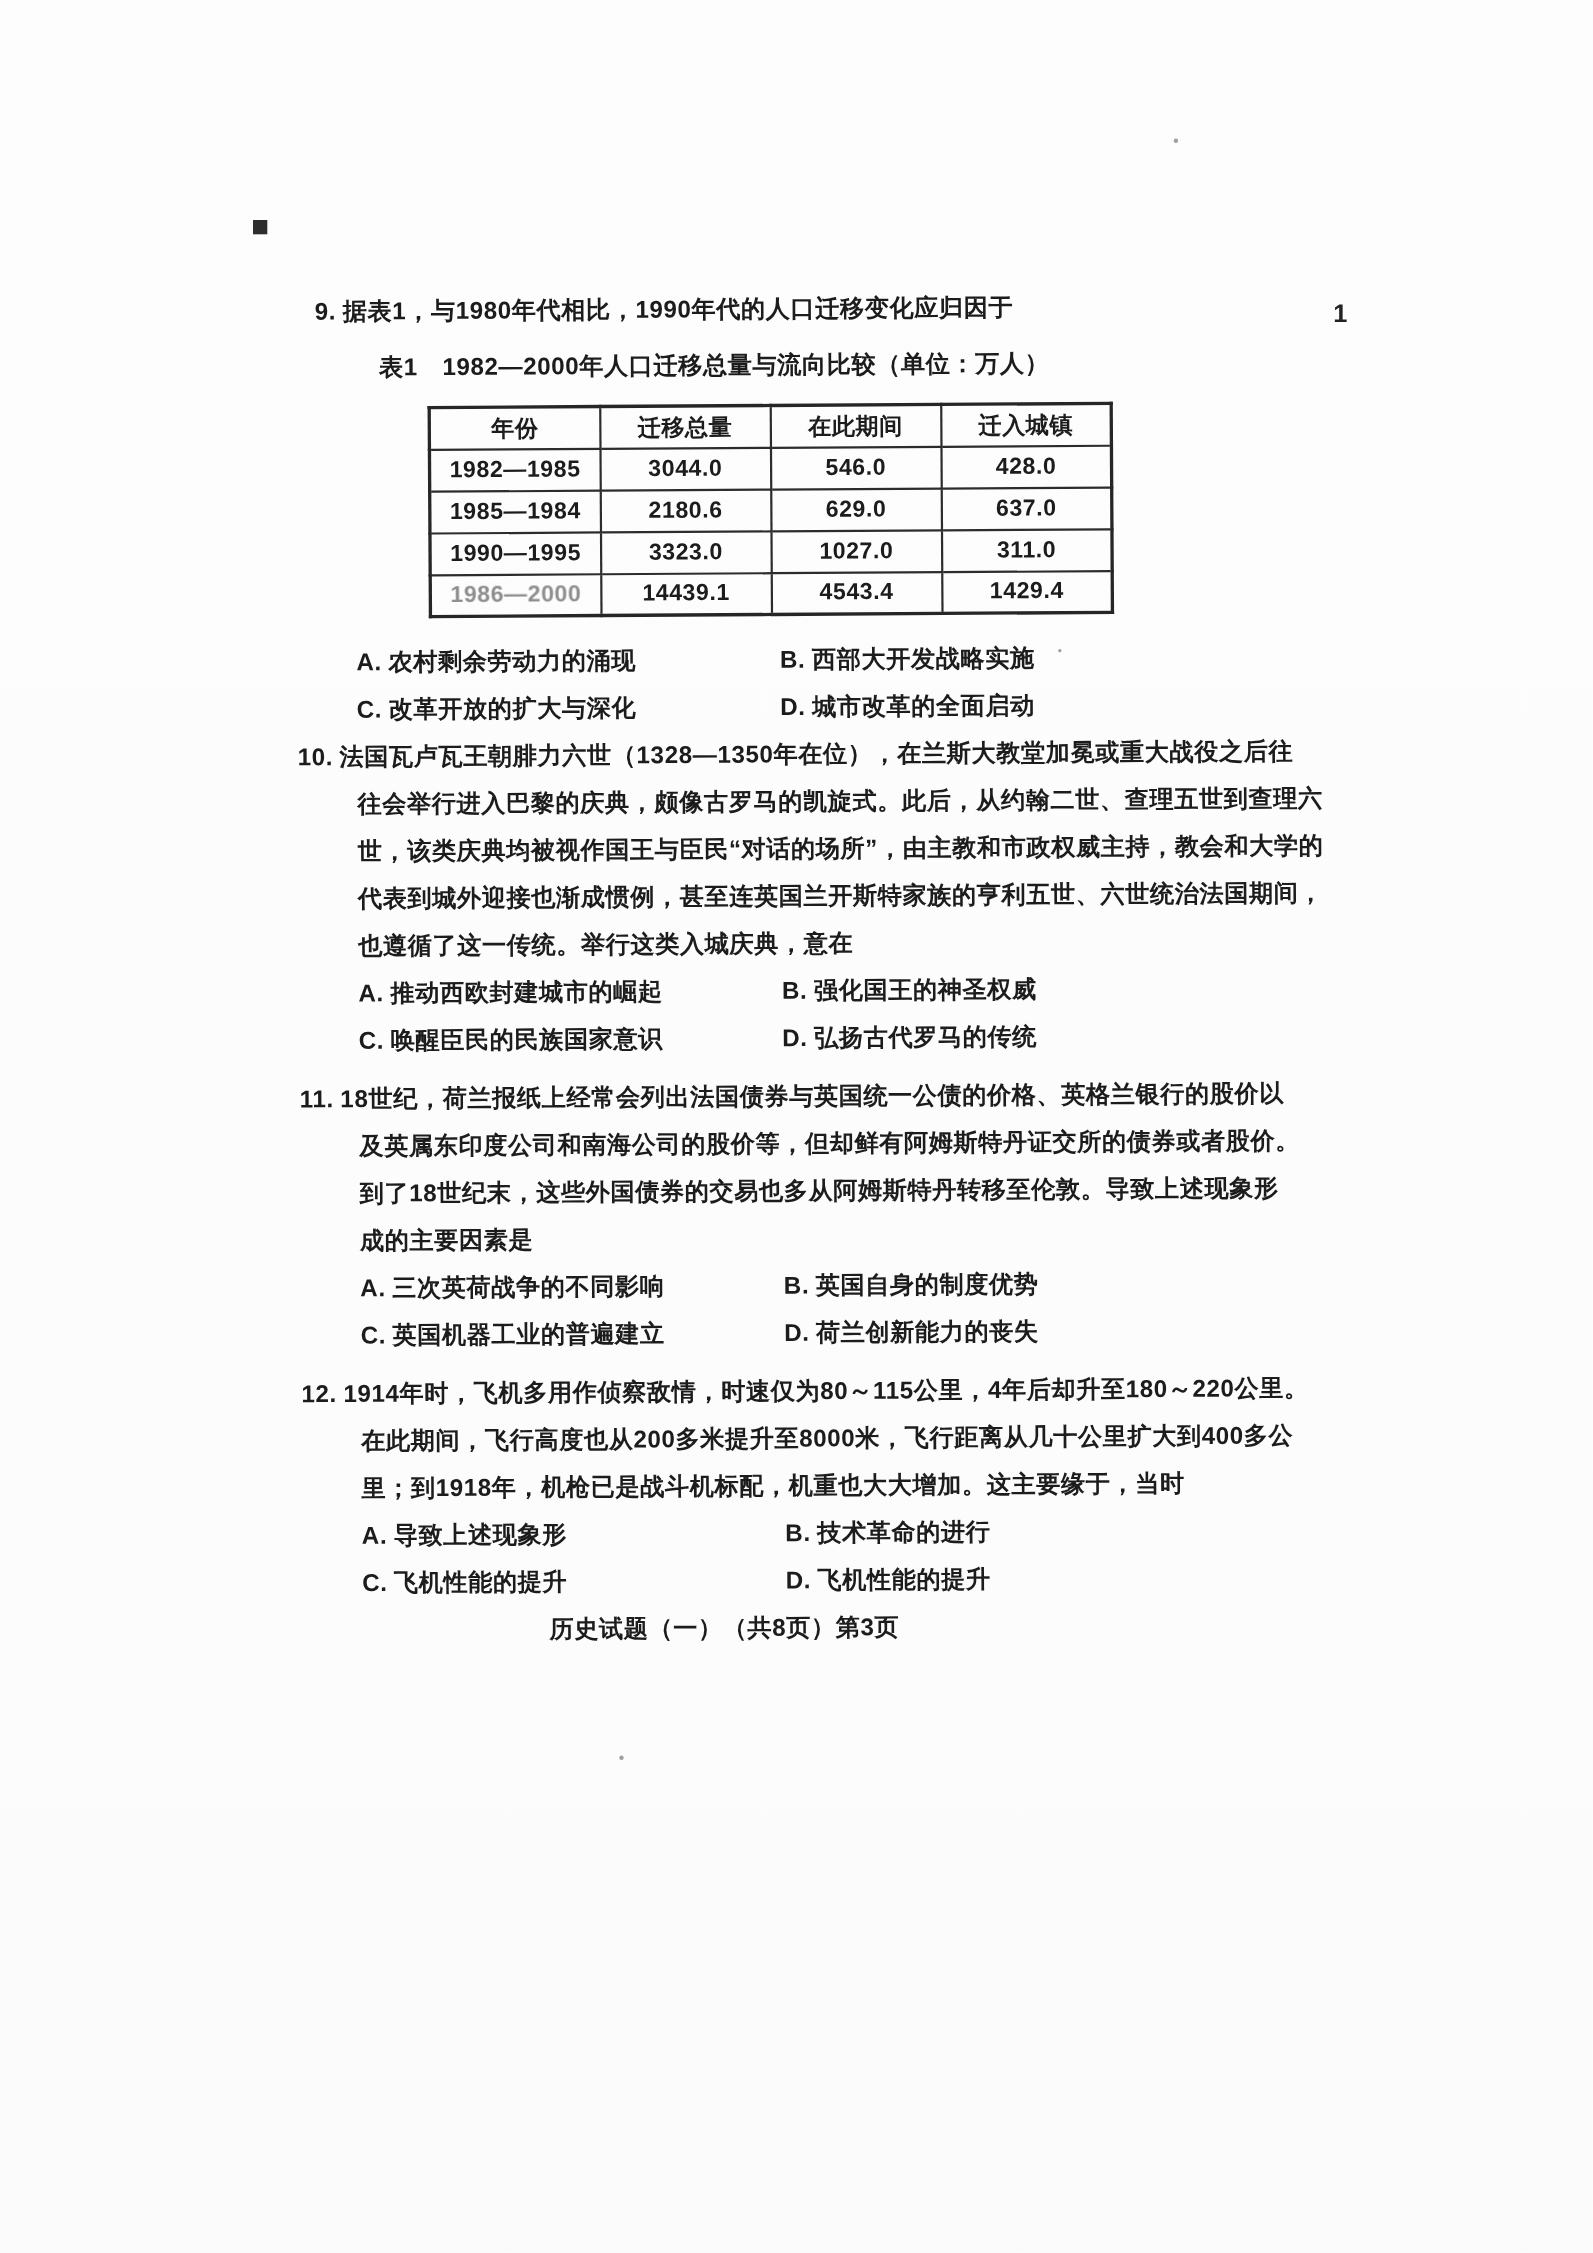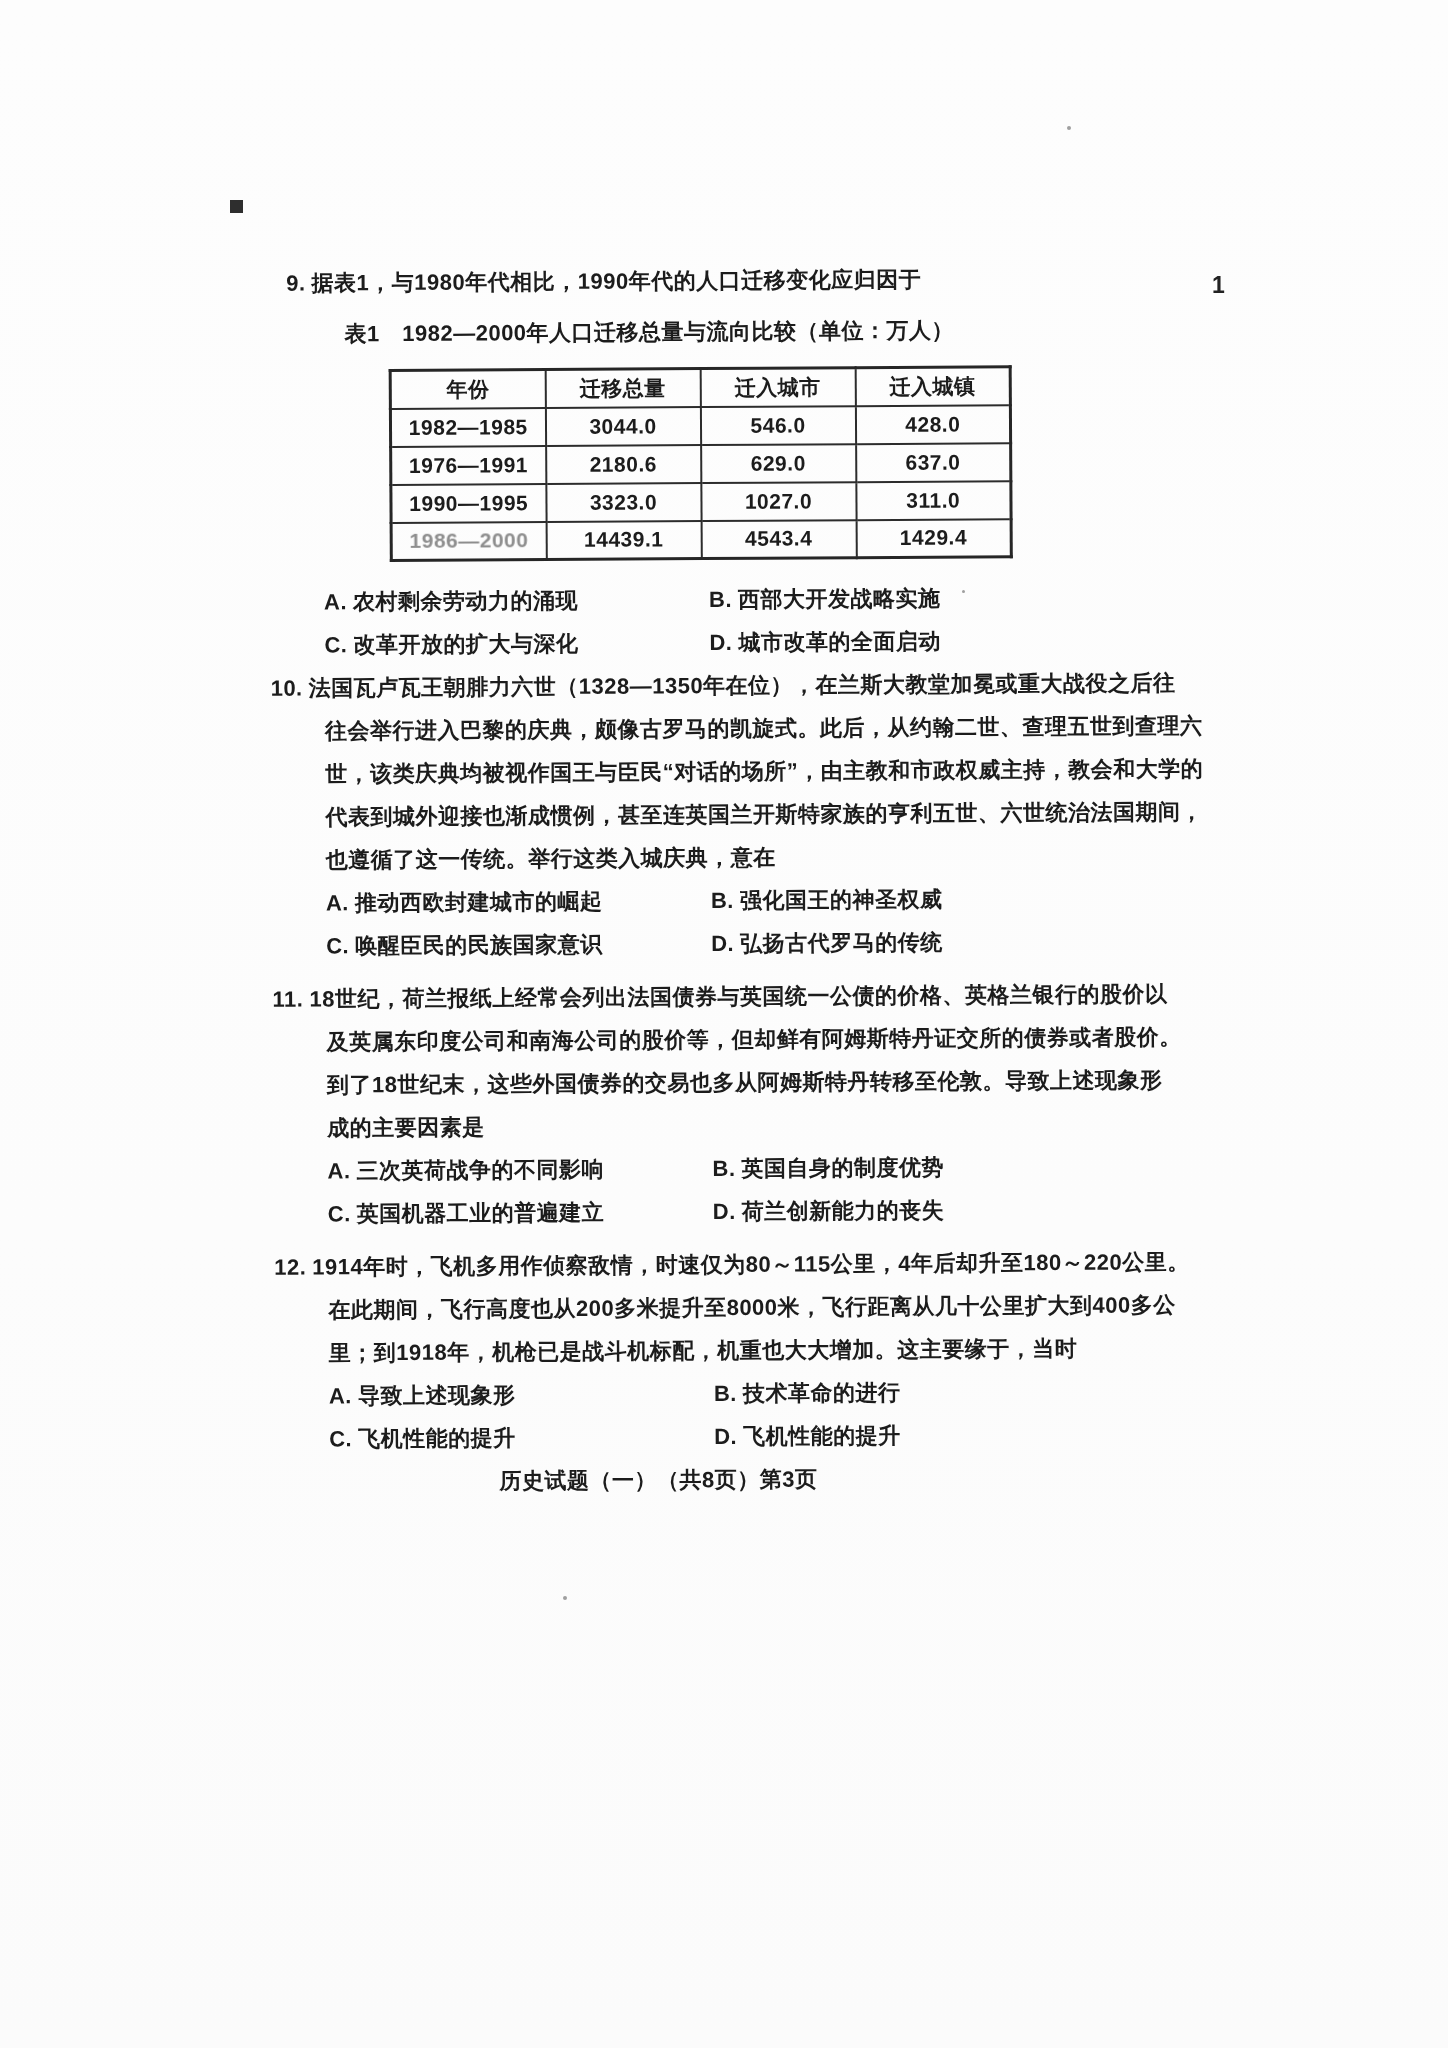--- a/index.html
+++ b/index.html
@@ -88,31 +88,31 @@
     <section class="q q9">
       <div class="sl first-q9"><span class="qnum">9.</span><span>据表1，与1980年代相比，1990年代的人口迁移变化应归因于</span></div>
 
       <div class="table-title">表1　1982—2000年人口迁移总量与流向比较（单位：万人）</div>
 
       <table class="mig">
         <tbody>
             <tr>
           <th>年份</th>
           <th>迁移总量</th>
-          <th>迁入城市</th>
+          <th>在此期间</th>
           <th>迁入城镇</th>
         </tr>
         <tr>
           <td>1982—1985</td>
           <td>3044.0</td>
           <td>546.0</td>
           <td>428.0</td>
         </tr>
         <tr>
-          <td>1976—1991</td>
+          <td>1985—1984</td>
           <td>2180.6</td>
           <td>629.0</td>
           <td>637.0</td>
         </tr>
         <tr>
           <td>1990—1995</td>
           <td>3323.0</td>
           <td>1027.0</td>
           <td>311.0</td>
         </tr>

